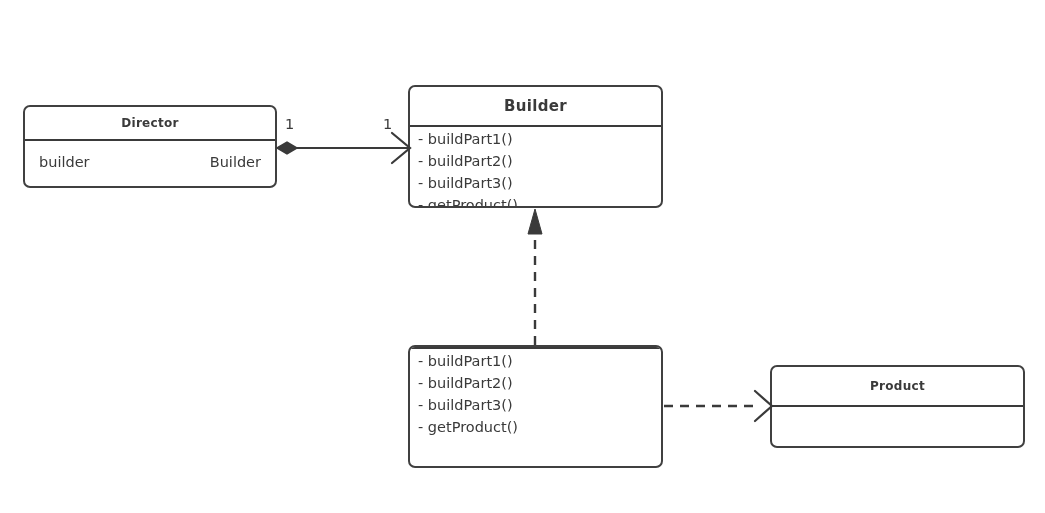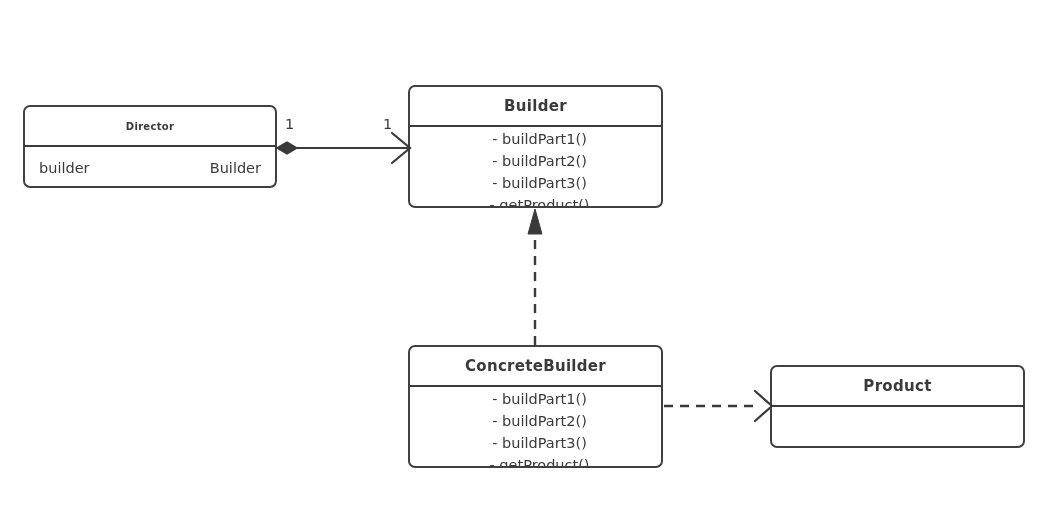--- a/index.html
+++ b/index.html
@@ -37,21 +37,20 @@
   }
   .compartment-divider {
     height: 2px;
     background: #3a3a3a;
     width: 100%;
   }
   .members {
     box-sizing: border-box;
     padding: 1px 0 12px 8px;
     color: #3a3a3a;
-    text-align: center;
   }
   .member-row {
     white-space: nowrap;
     color: #3a3a3a;
   }
   .attr-row {
     display: flex;
     justify-content: space-between;
     box-sizing: border-box;
     padding: 0 14px;
@@ -62,30 +61,30 @@
   .empty-compartment {
     width: 100%;
   }
 
   
   #box-director   { left: 23px;  top: 105px; width: 254px; height: 83px; }
   #box-builder    { left: 408px; top: 85px;  width: 255px; height: 123px; }
   #box-concrete   { left: 408px; top: 345px; width: 255px; height: 123px; }
   #box-product    { left: 770px; top: 365px; width: 255px; height: 83px; }
 
-  #box-director .class-title  { height: 38px; font-size: 10px; }
+  #box-director .class-title  { height: 32px; font-size: 12px; }
   #box-director .attr-row     { height: 41px; font-size: 14.5px; }
 
   #box-builder .class-title   { height: 38px; font-size: 15px; }
   #box-builder .members       { height: 81px; font-size: 14.5px; line-height: 22px; }
 
   #box-concrete .class-title  { height: 38px; font-size: 15px; }
   #box-concrete .members      { height: 81px; font-size: 14.5px; line-height: 22px; }
 
-  #box-product .class-title   { height: 38px; font-size: 15px; }
+  #box-product .class-title   { height: 38px; font-size: 12px; }
   #box-product .empty-compartment { height: 41px; }
 
   
   #connectors {
     position: absolute;
     left: 0;
     top: 0;
     width: 1045px;
     height: 513px;
     pointer-events: none;
@@ -120,21 +119,20 @@
     <div class="compartment-divider"></div>
     <div class="members">
       <div class="member-row">- buildPart1()</div>
       <div class="member-row">- buildPart2()</div>
       <div class="member-row">- buildPart3()</div>
       <div class="member-row">- getProduct()</div>
     </div>
   </div>
 
   <div class="uml-class" id="box-concrete">
-    <div class="class-title">ConcreteBuilder</div>
     <div class="compartment-divider"></div>
     <div class="members">
       <div class="member-row">- buildPart1()</div>
       <div class="member-row">- buildPart2()</div>
       <div class="member-row">- buildPart3()</div>
       <div class="member-row">- getProduct()</div>
     </div>
   </div>
 
   <div class="uml-class" id="box-product">

